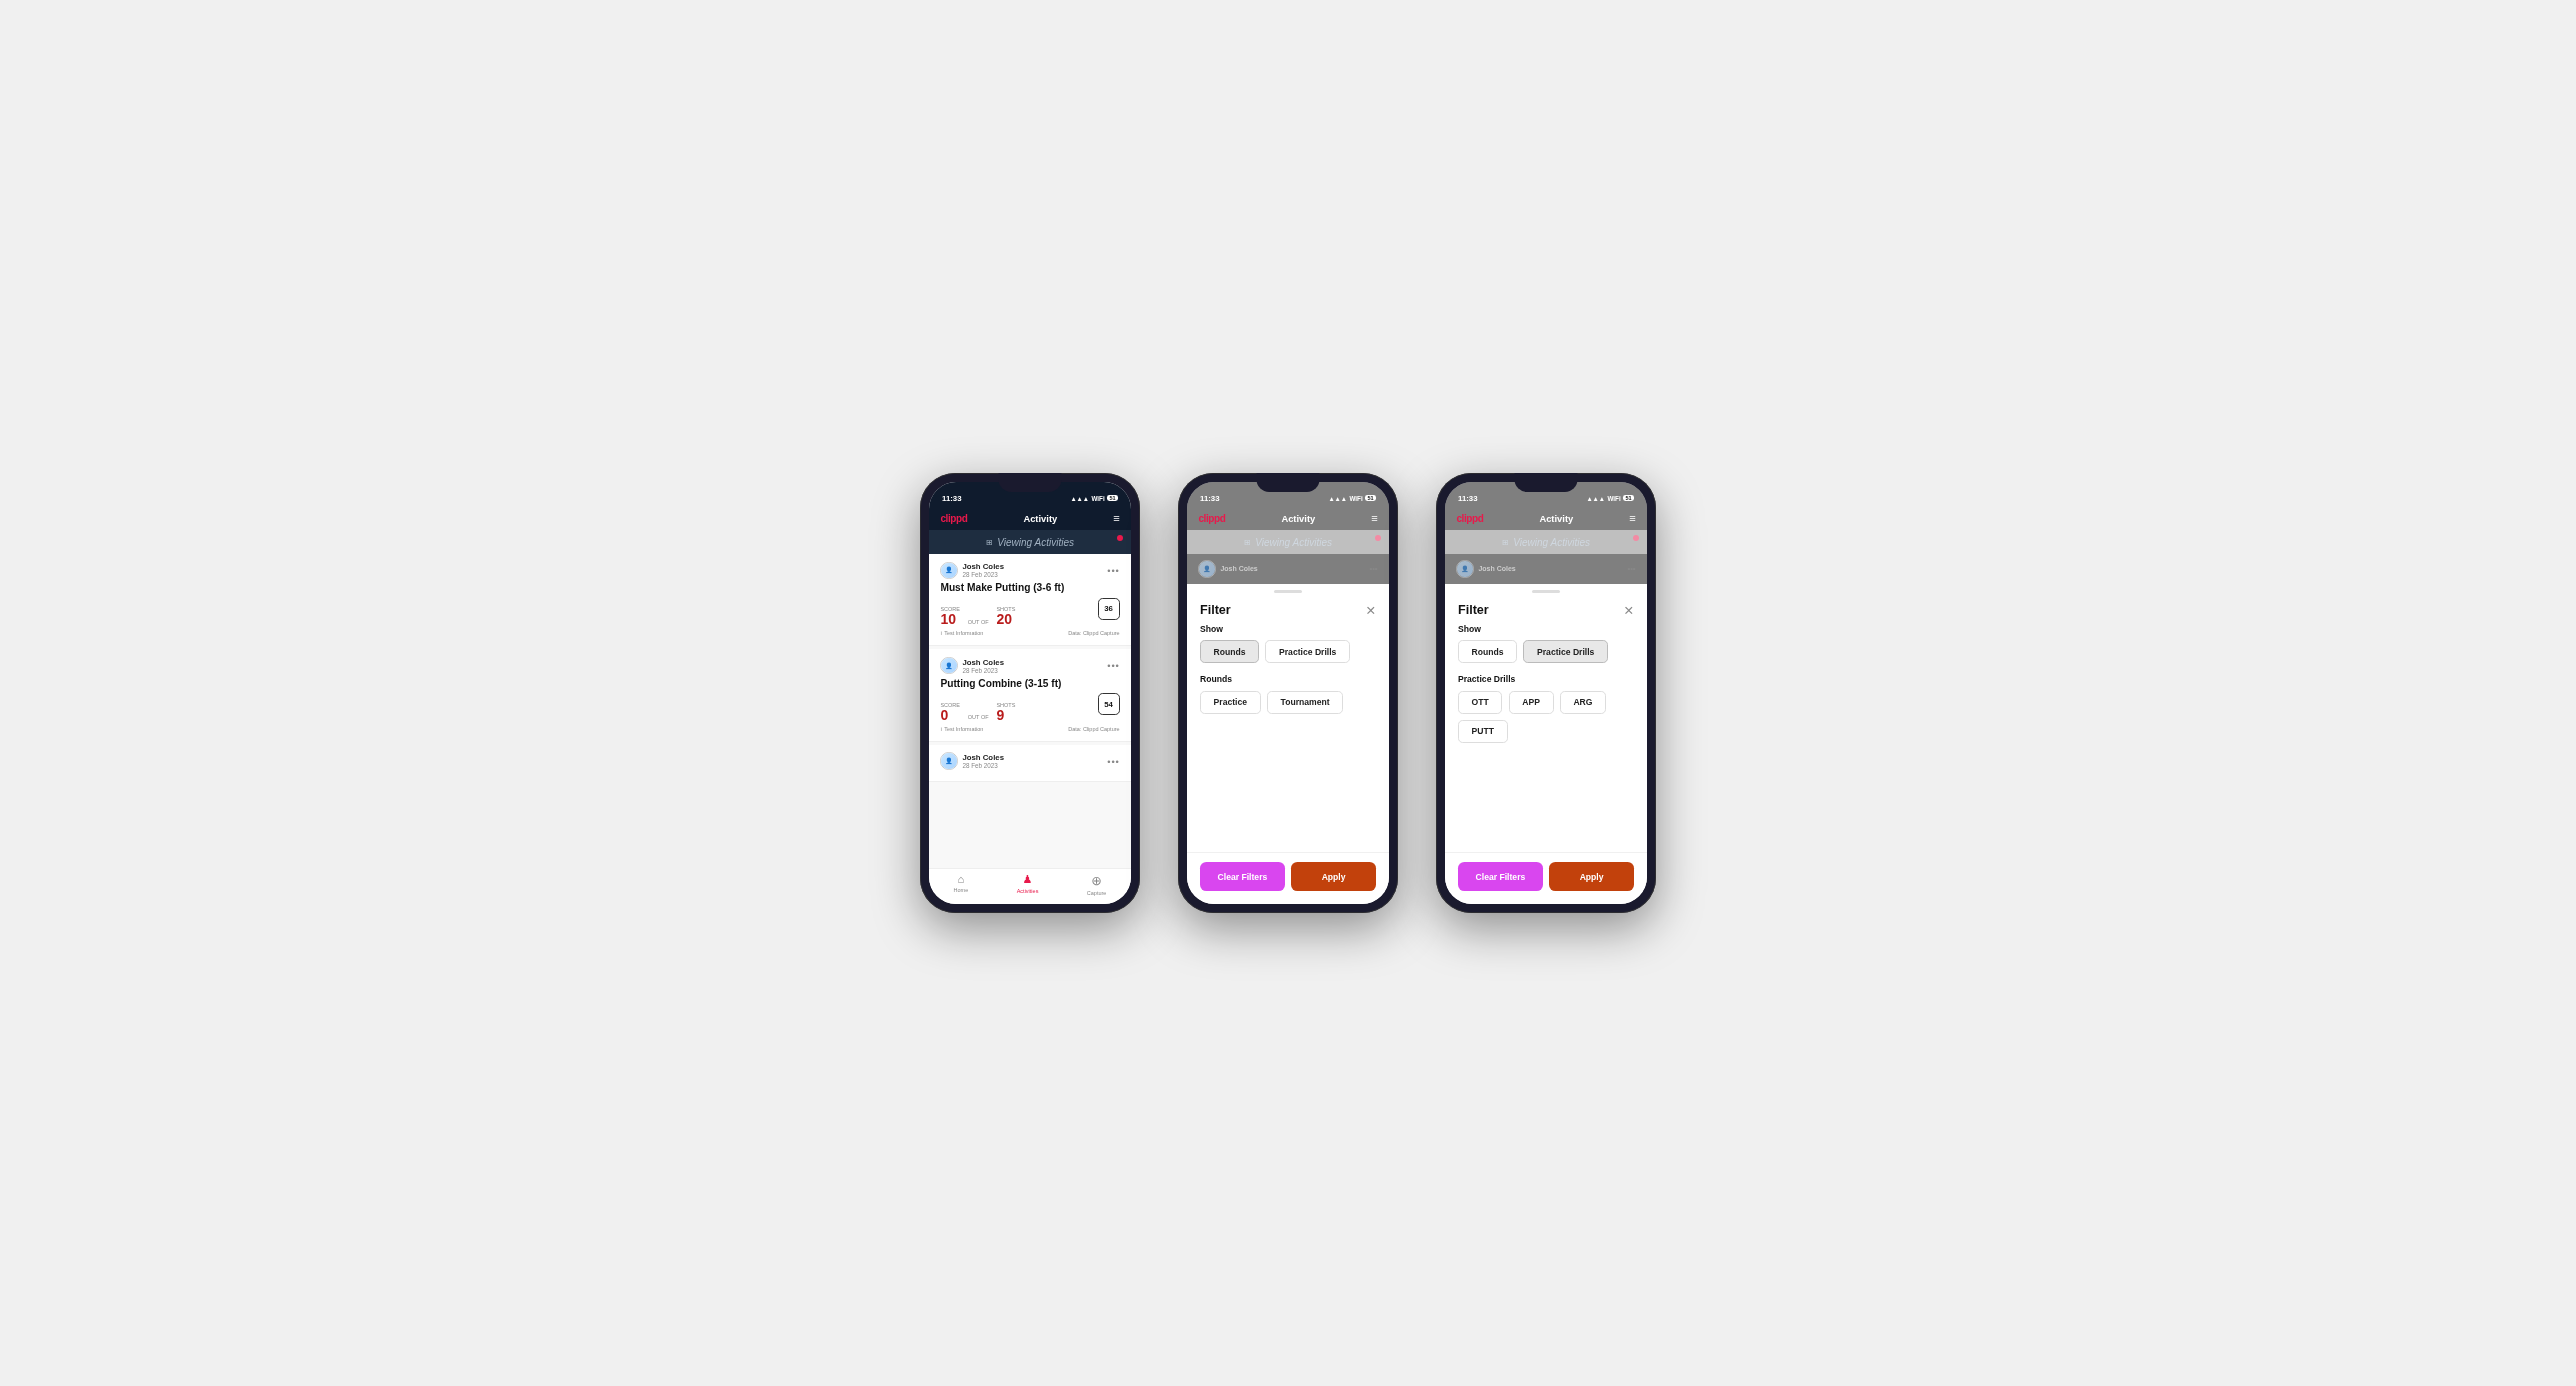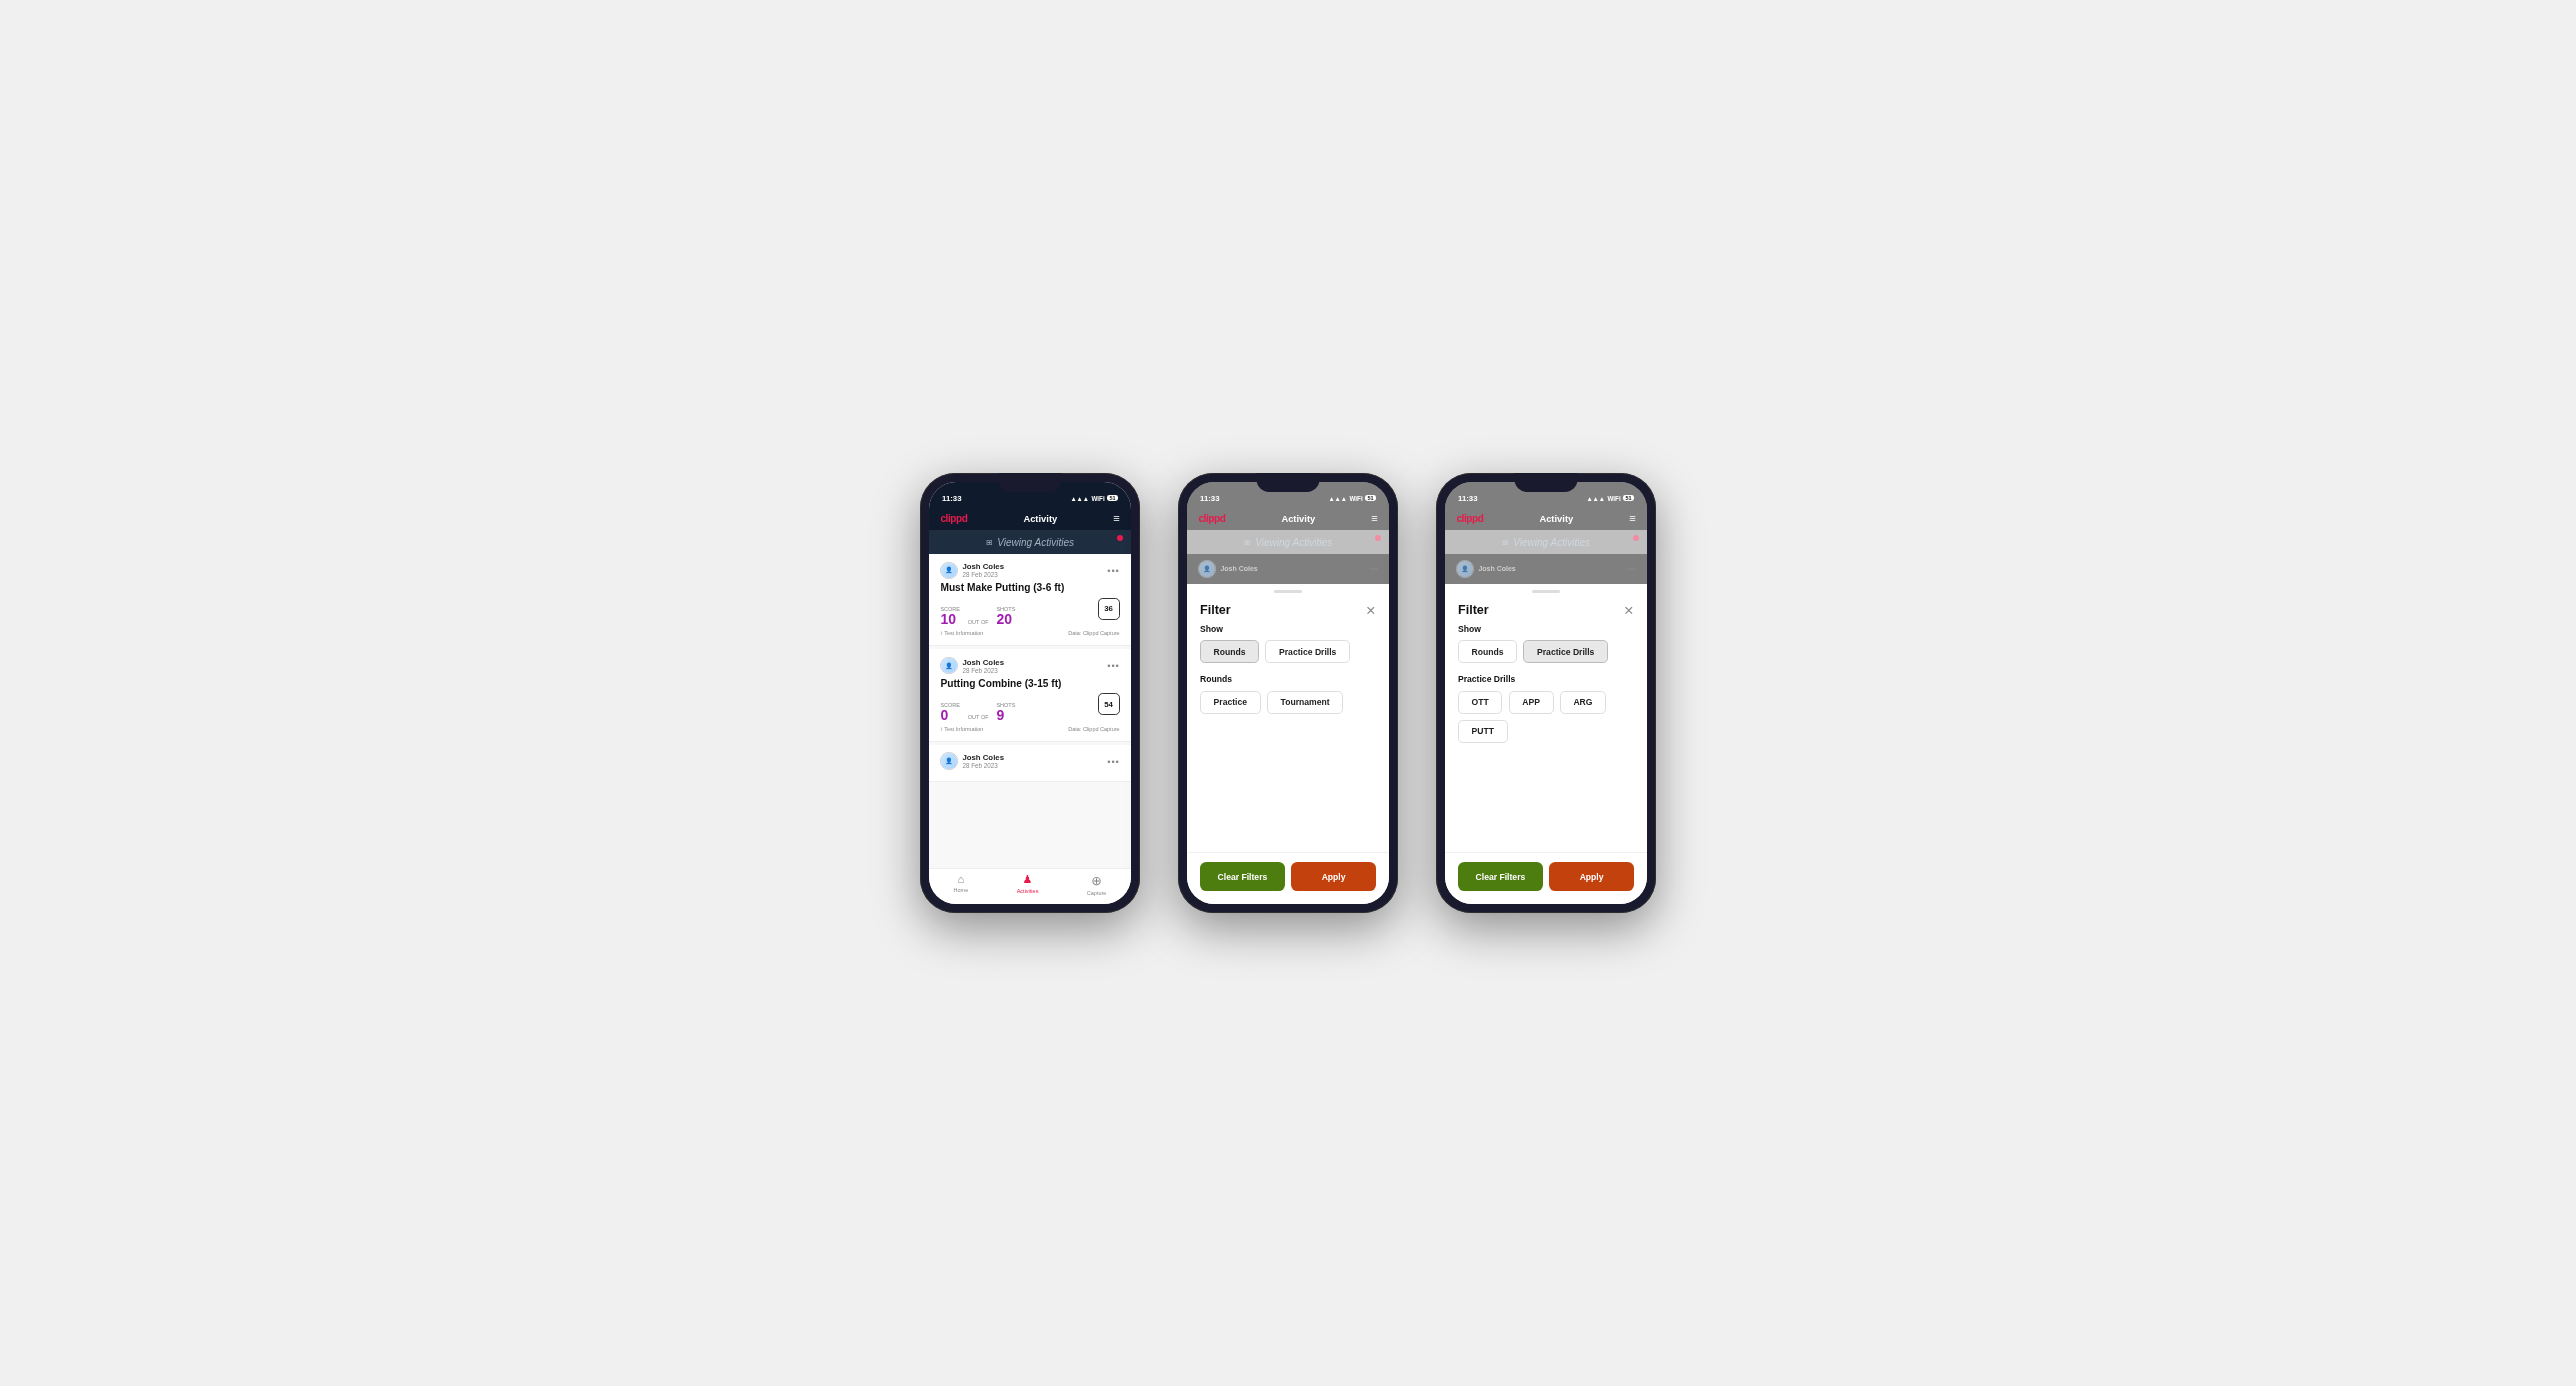--- a/index.html
+++ b/index.html
@@ -151,21 +151,21 @@
       font-size: 6.3px;
       color: #567;
     }
     .user-name { font-size: 7.8px; font-weight: 600; color: #222; }
     .user-date { font-size: 6.3px; color: #888; }
     .more-btn { color: #888; font-size: 9.4px; cursor: pointer; letter-spacing: 0.8px; }
     .activity-title { font-size: 10.2px; font-weight: 700; color: #111; margin-bottom: 4.7px; }
     .stats-row { display: flex; align-items: baseline; gap: 6.3px; margin-bottom: 3.1px; }
     .stat-group { display: flex; flex-direction: column; }
     .stat-label { font-size: 5.5px; color: #888; text-transform: uppercase; font-weight: 500; }
-    .stat-value { font-size: 14px; font-weight: 800; color: #a21caf; line-height: 1; }
+    .stat-value { font-size: 14px; font-weight: 800; color: #b91c1c; line-height: 1; }
     .stat-out-of { font-size: 5.5px; color: #888; margin: 0 1.6px; align-self: flex-end; margin-bottom: 1.6px; }
     .shot-quality-badge {
       width: 22px;
       height: 22px;
       border-radius: 4.7px;
       border: 1.6px solid #333;
       display: flex;
       align-items: center;
       justify-content: center;
       font-size: 7.8px;
@@ -235,21 +235,21 @@
     }
     .modal-footer {
       display: flex;
       gap: 6.3px;
       padding: 9.4px 12.6px 12.6px;
       border-top: 0.8px solid #f0f0f0;
     }
     .btn-clear {
       flex: 1;
       padding: 9.4px;
-      background: #4d7c0f;
+      background: #d946ef;
       color: #fff;
       border: none;
       border-radius: 6.3px;
       font-size: 8.6px;
       font-weight: 700;
       cursor: pointer;
     }
     .btn-apply {
       flex: 1;
       padding: 9.4px;

